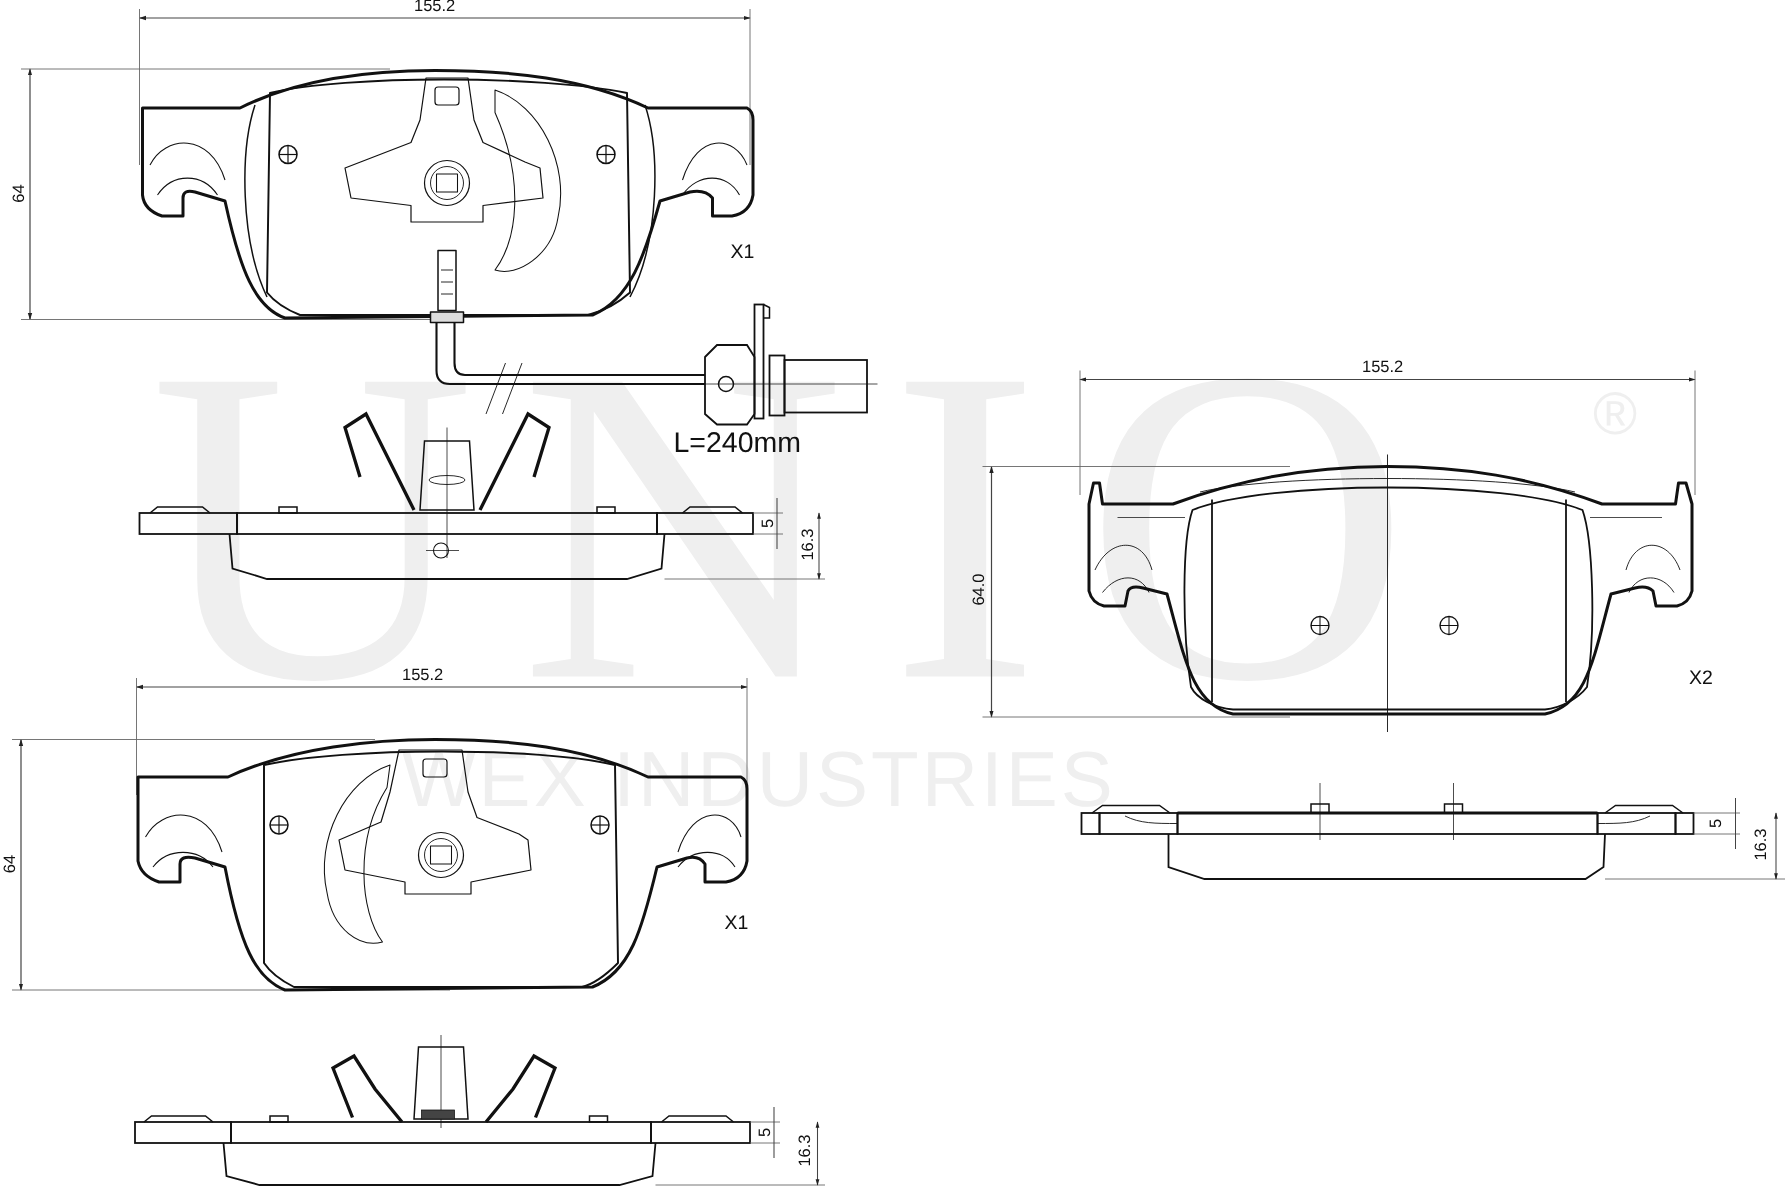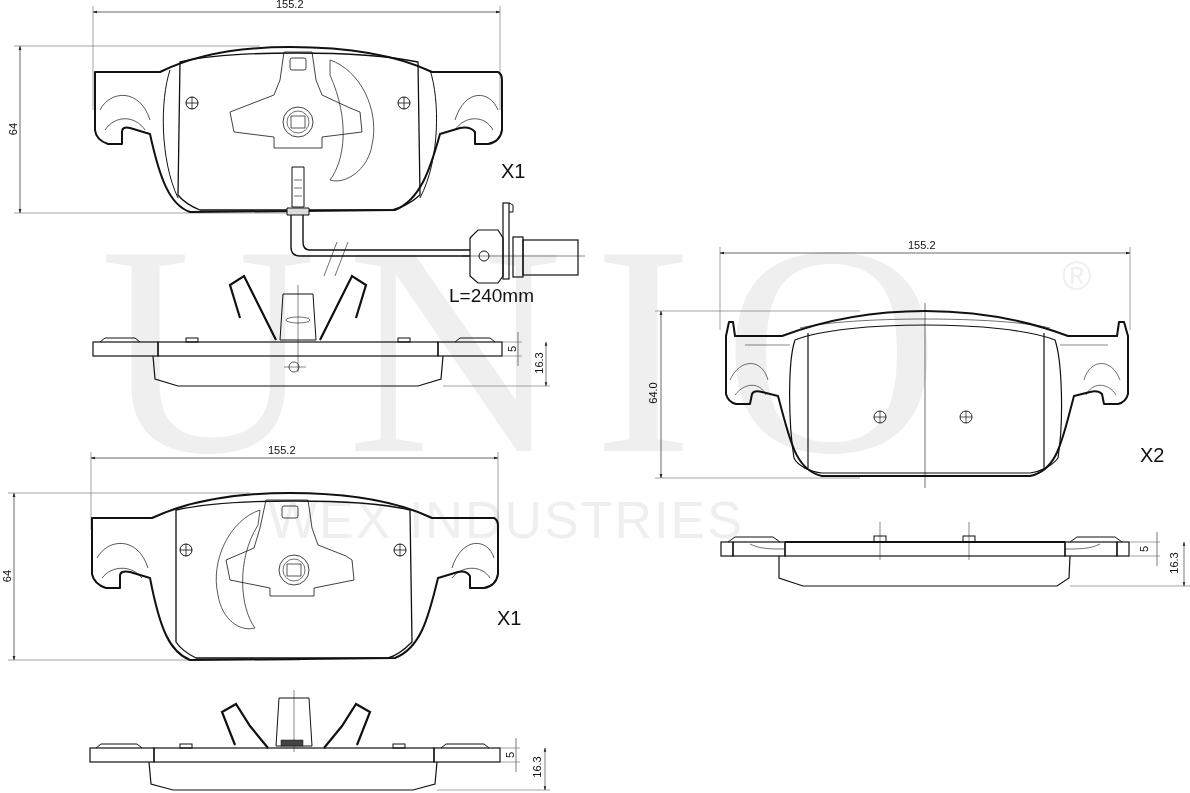--- a/index.html
+++ b/index.html
@@ -4,21 +4,21 @@
 <style>
   html,body{margin:0;padding:0;background:#fff;}
   body{width:1190px;height:793px;position:relative;overflow:hidden;font-family:"Liberation Sans",sans-serif;}
   svg{position:absolute;left:0;top:0;}
   .wm{position:absolute;color:#efefef;pointer-events:none;user-select:none;}
   .wm-main{left:100px;top:200px;font-family:"Liberation Serif",serif;font-weight:normal;font-size:300px;letter-spacing:30px;line-height:1;}
   .wm-reg{left:1062px;top:254px;font-family:"Liberation Sans",sans-serif;font-size:40px;}
   .wm-sub{left:268px;top:490px;font-family:Liberation Sans, sans-serif;font-size:52px;letter-spacing:2px;}
   .lbl{position:absolute;font-family:"Liberation Sans",sans-serif;color:#111;white-space:nowrap;}
   .dim{font-size:11px;}
-  .qty{font-size:20px;margin-left:14px;}
+  .qty{font-size:13px;}
   .len{font-size:19px;}
   .rot{transform:rotate(-90deg);transform-origin:center center;}
 </style>
 </head>
 <body>
 
 <div class="wm wm-main">UNIO</div>
 <div class="wm wm-reg">®</div>
 <div class="wm wm-sub">WEX INDUSTRIES</div>
 

